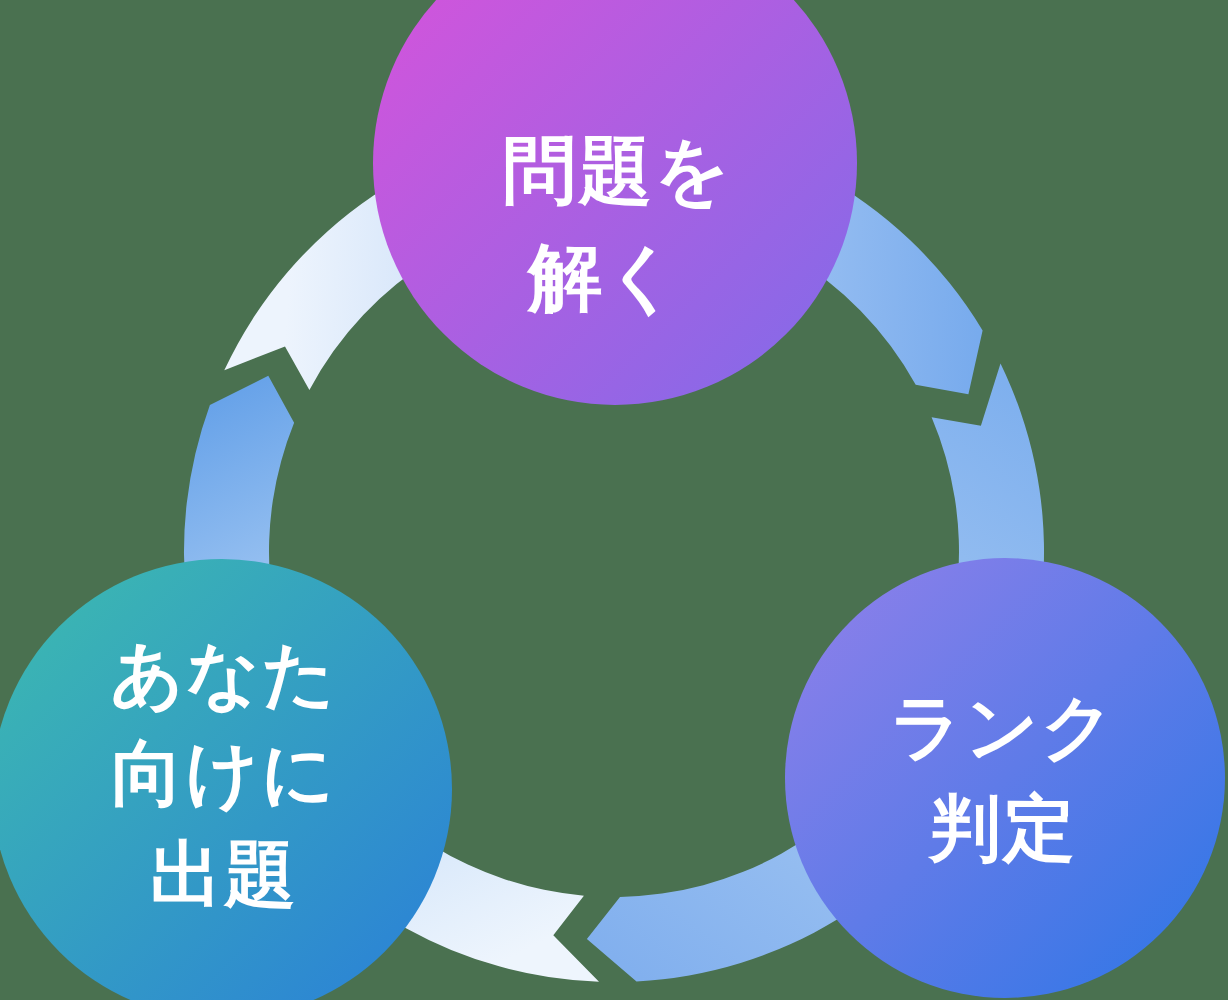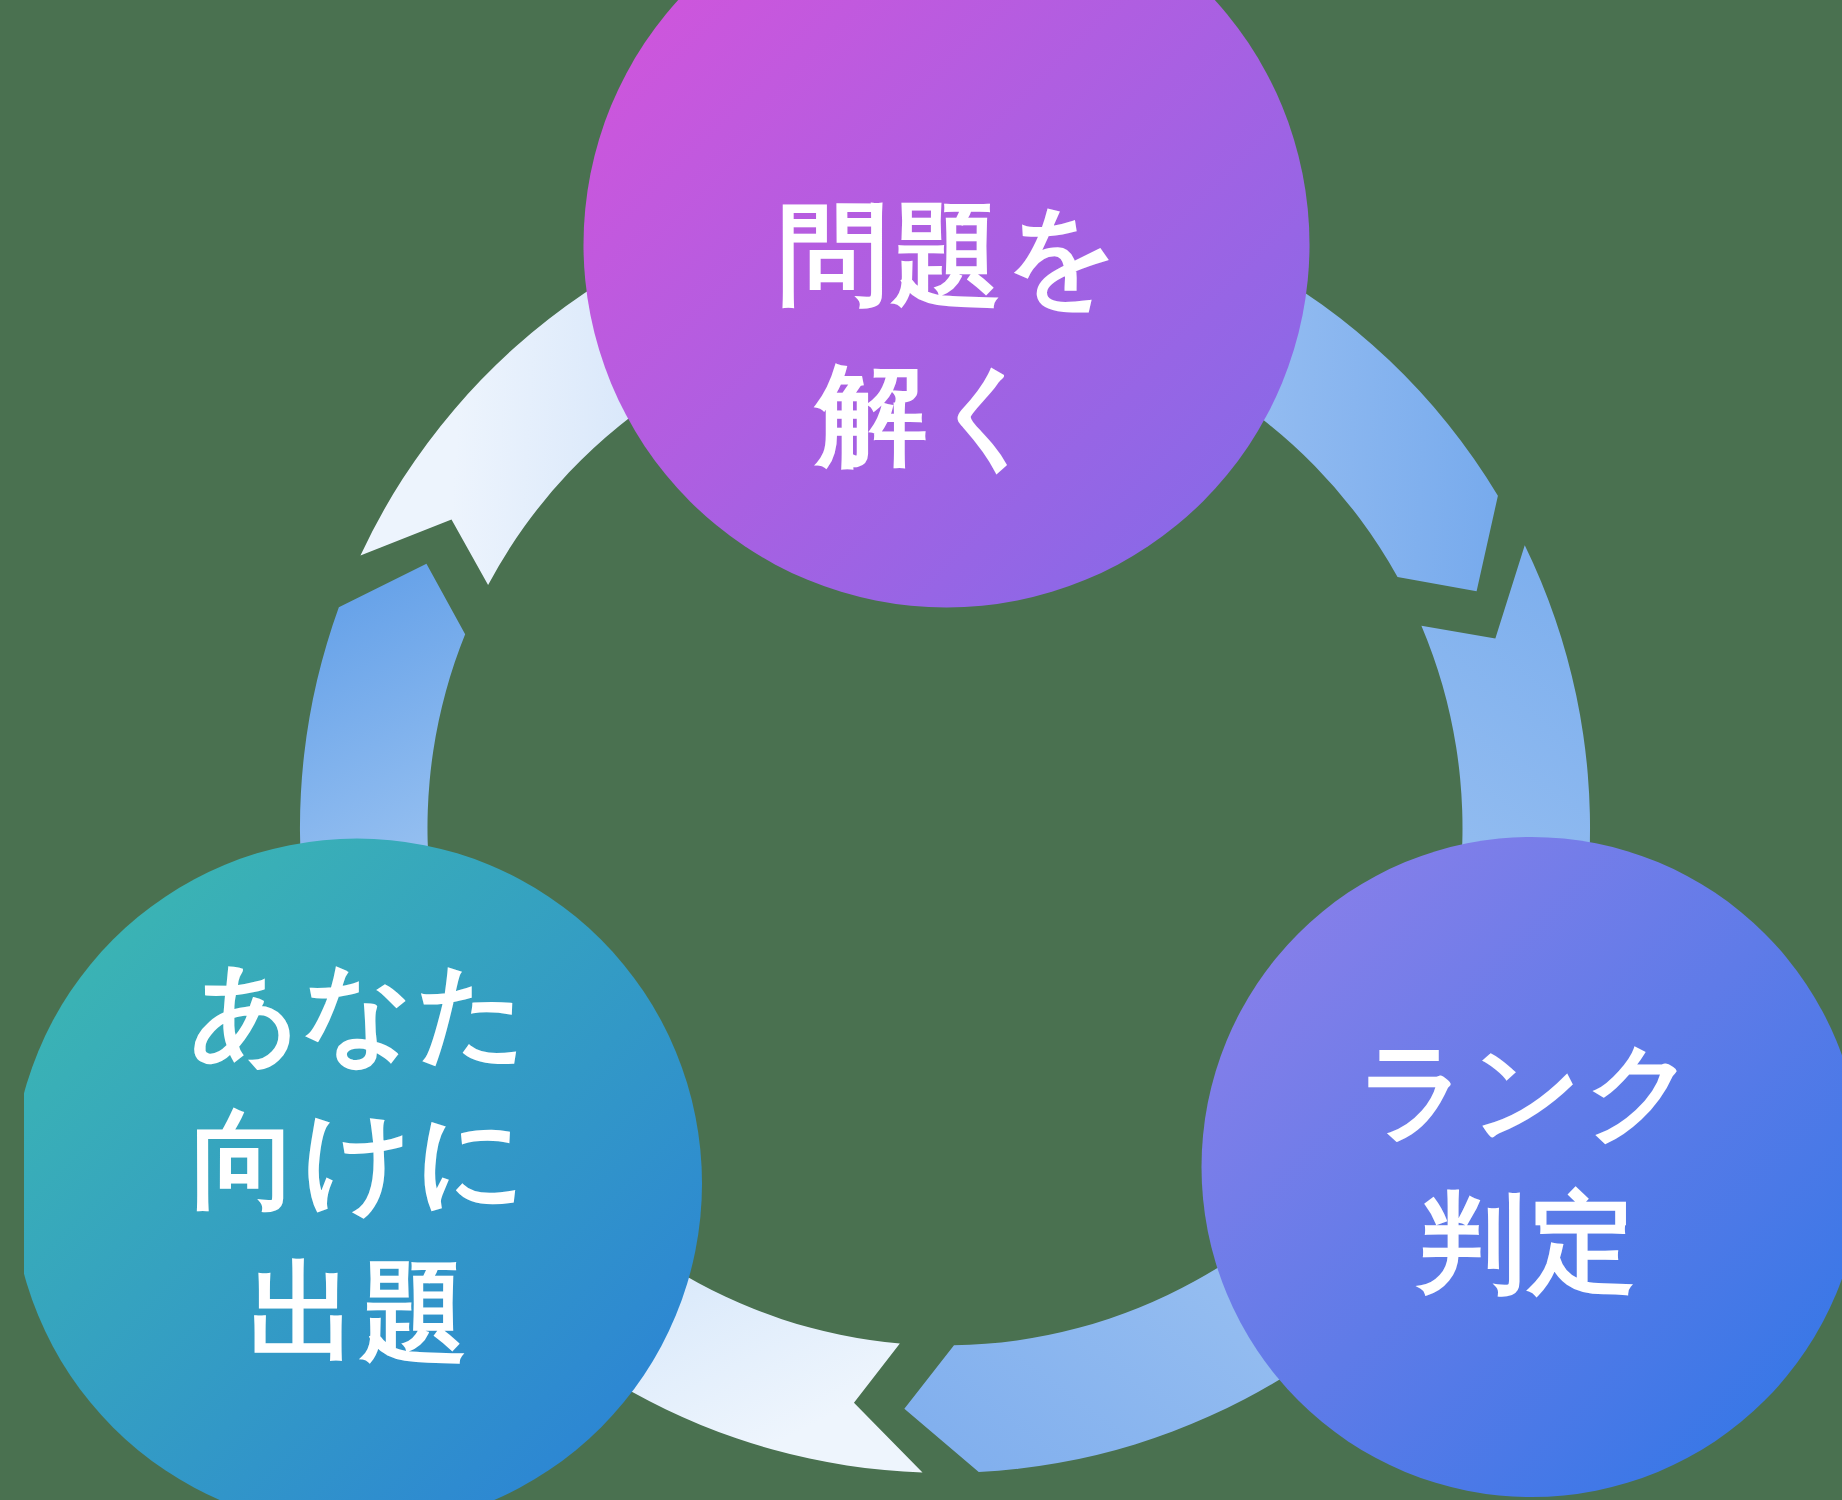--- a/index.html
+++ b/index.html
@@ -2,21 +2,21 @@
 <html><head>
 <meta charset="utf-8">
 <style>
   html, body { margin: 0; padding: 0; }
   body {
     width: 1228px; height: 1000px; overflow: hidden;
     font-family: "DejaVu Sans", "Liberation Sans", sans-serif;
   }
   .stage {
     position: relative;
-    width: 1012px; height: 1000px; padding-left: 16px;
+    width: 1012px; height: 1000px;
   }
   svg { display: block; }
   text {
     font-family: "DejaVu Sans", "Liberation Sans", sans-serif;
     font-weight: 600;
     letter-spacing: 2px;
   }
   .node-text-lg { font-size: 74px; }
   .node-text-md { font-size: 72px; }
 </style>

